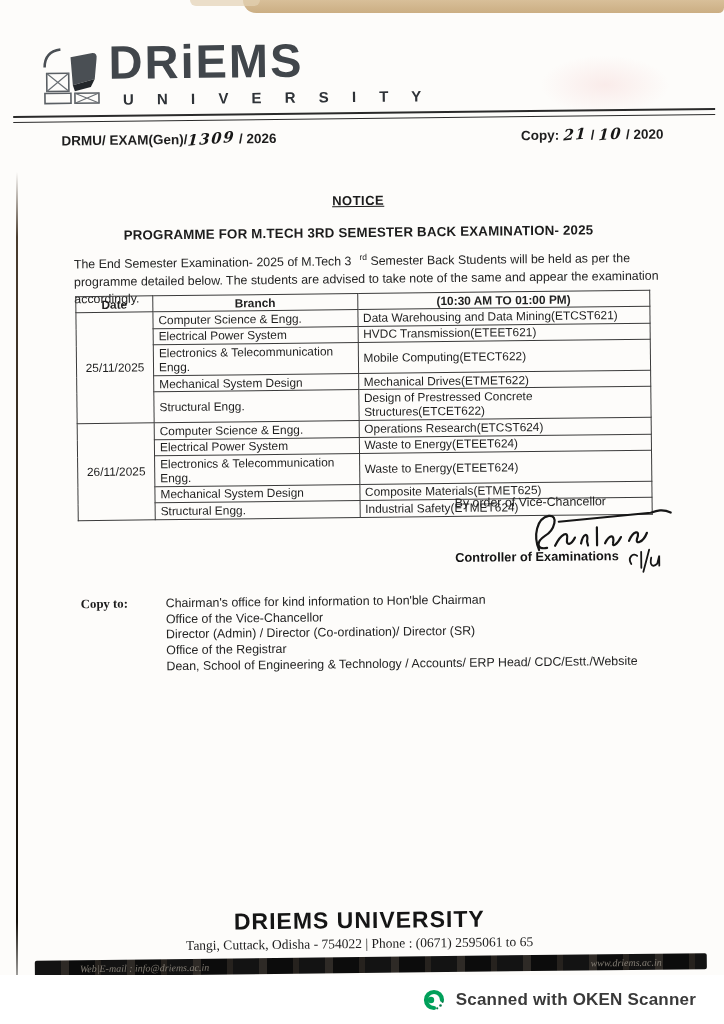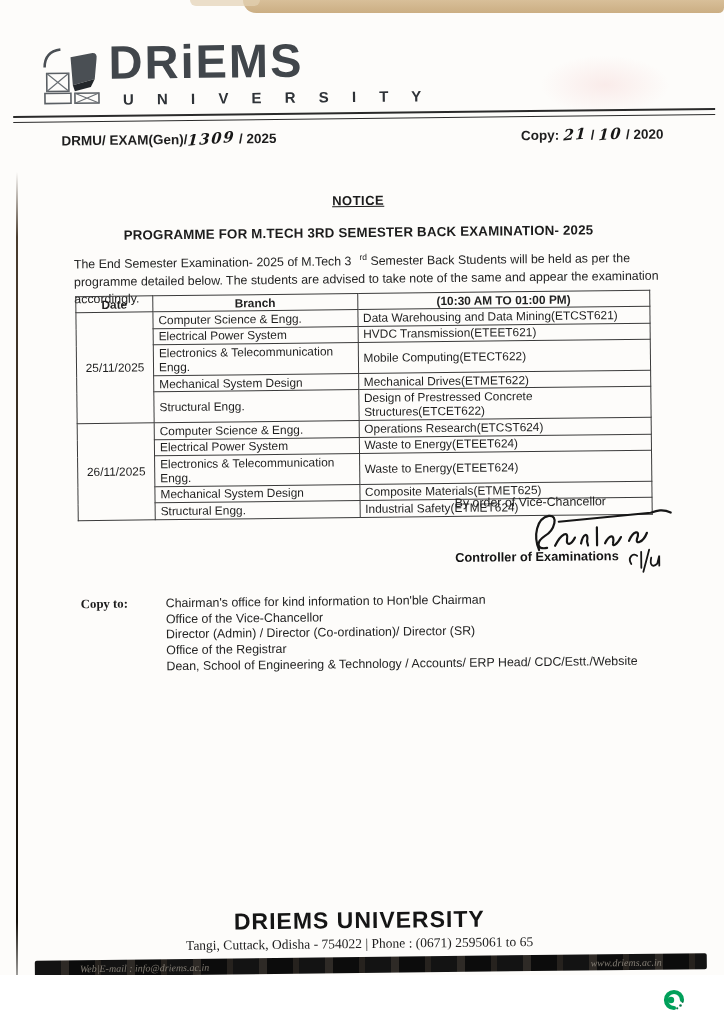--- a/index.html
+++ b/index.html
@@ -117,21 +117,21 @@
         <div class="logo-text">
           <div class="logo-title">DRiEMS</div>
           <div class="logo-subtitle">U N I V E R S I T Y</div>
         </div>
       </div>
 
       <div class="double-rule"></div>
 
       <div class="ref-row">
         <span class="ref-left">
-          <span>DRMU/ EXAM(Gen)/</span><span class="hand">1309</span><span> / 2025</span>
+          <span>DRMU/ EXAM(Gen)/</span><span class="hand">1309</span><span> / 2026</span>
         </span>
         <span class="ref-right">
           <span>Copy:</span>
           <span class="hand">21</span>
           <span>/</span>
           <span class="hand">10</span>
           <span>/</span>
           <span>2020</span>
         </span>
       </div>
@@ -236,14 +236,15 @@
   </div>
 
   <div class="oken-band">
     <svg class="oken-logo" viewBox="0 0 24 24">
       <path d="M20 12 A8 8 0 1 0 12 20" fill="none" stroke="#00a05a" stroke-width="4.2" stroke-linecap="round"></path>
       <circle cx="18.5" cy="17.5" r="1.3" fill="#0a7a4a"></circle>
       <circle cx="20.6" cy="13.8" r="1.1" fill="#0a7a4a"></circle>
       <circle cx="15.2" cy="20.3" r="1.1" fill="#0a7a4a"></circle>
       <circle cx="9" cy="12" r="3.2" fill="#00a05a"></circle>
     </svg>
+    <span class="oken-text">Scanned with OKEN Scanner</span>
   </div>
 </div>
 
 </body></html>

